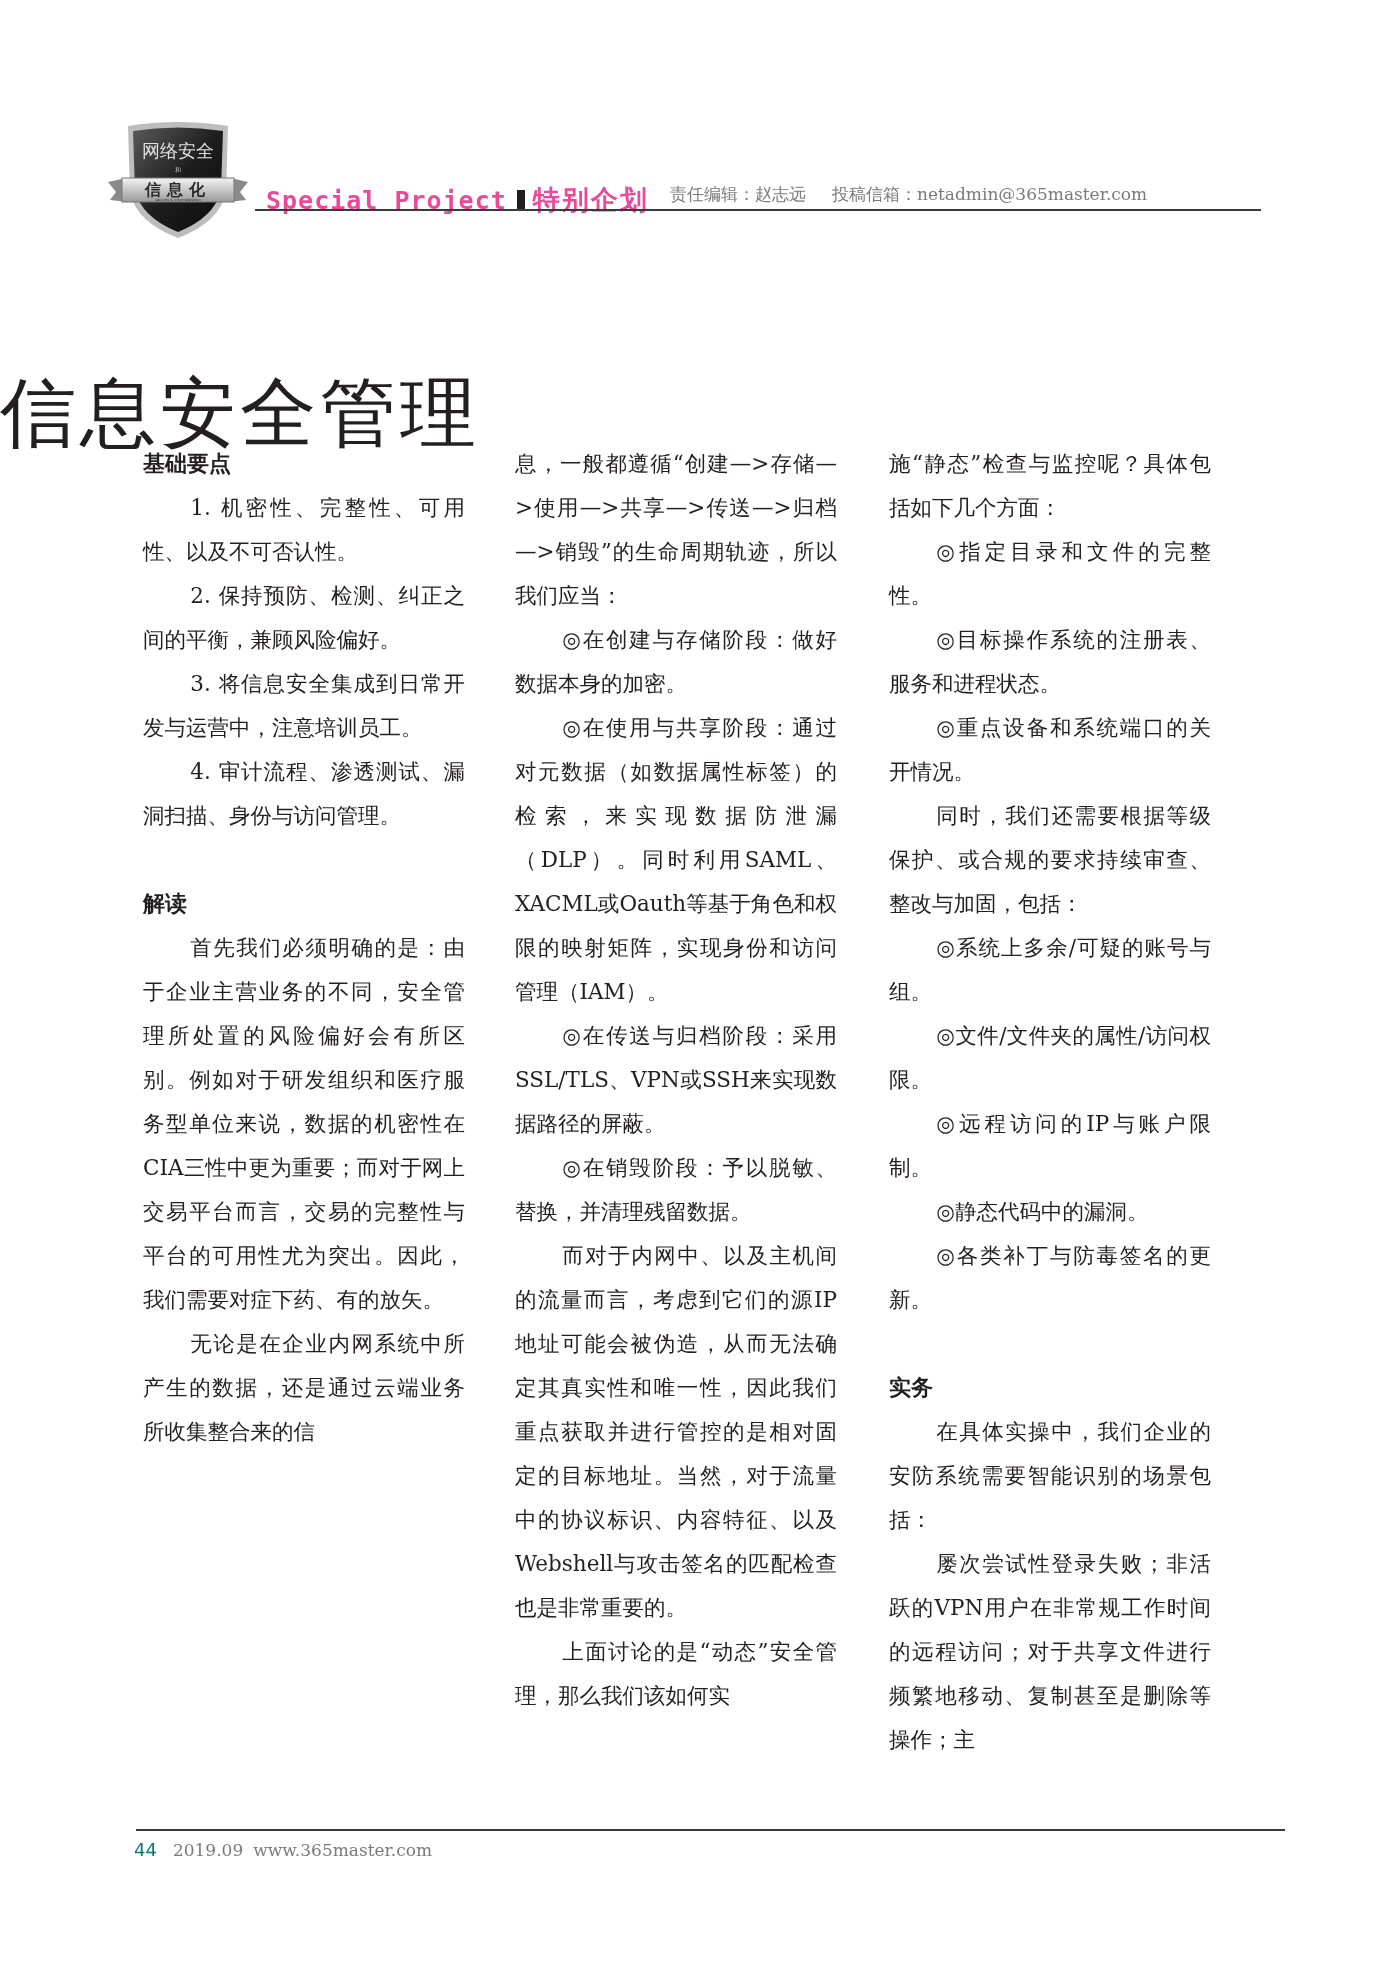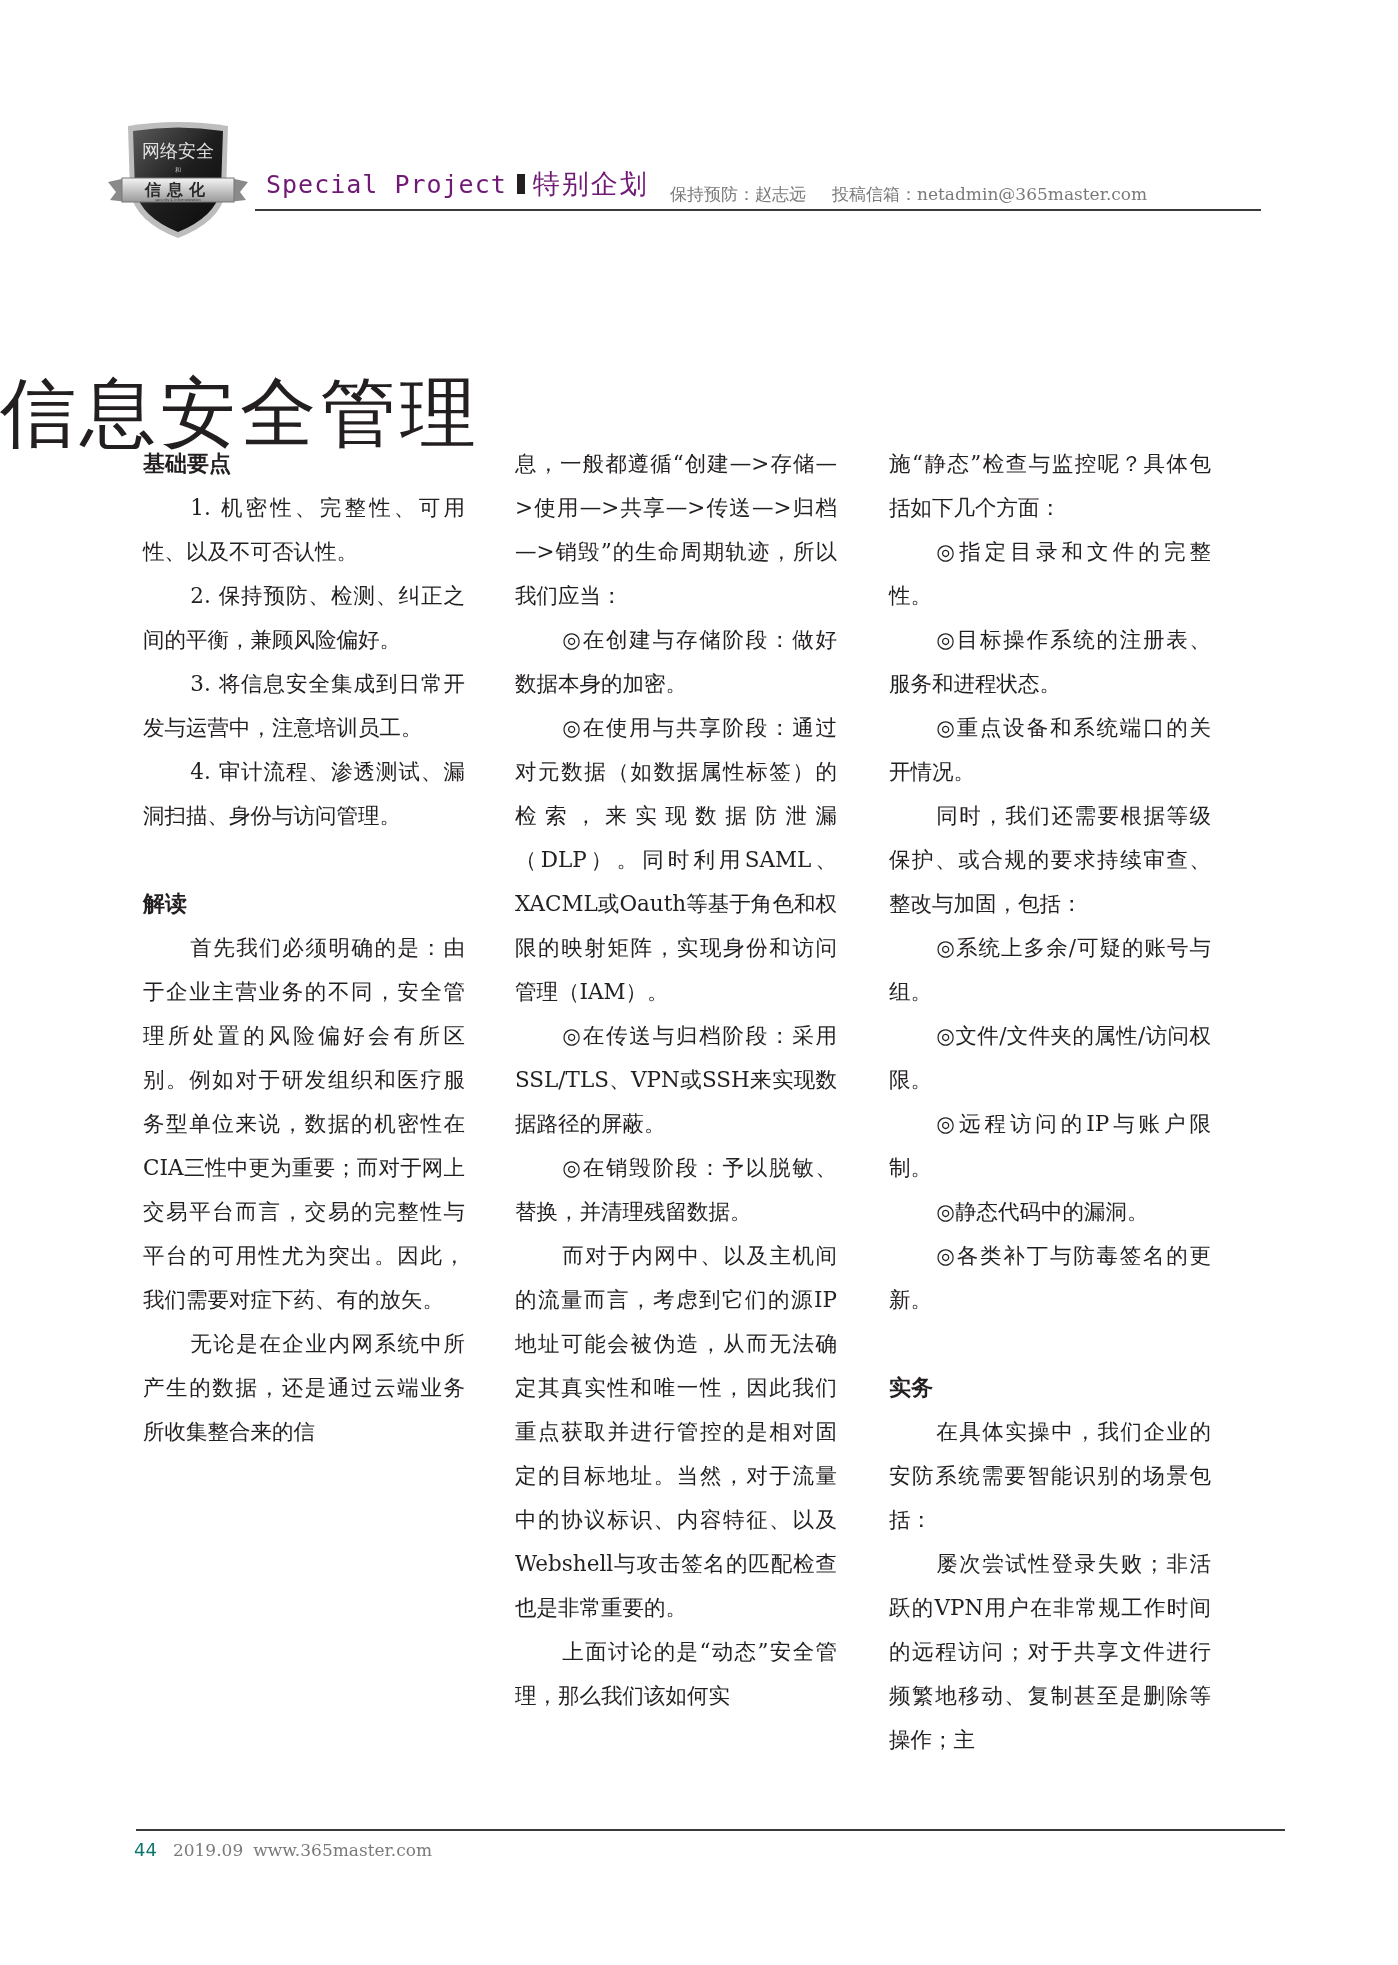--- a/index.html
+++ b/index.html
@@ -1,20 +1,20 @@
 <!DOCTYPE html>
 <html><head>
 <meta charset="utf-8">
 <style>
   html, body { margin:0; padding:0; background:#ffffff; }
   body { width:1398px; height:1965px; position:relative; overflow:hidden;
          font-family:"DejaVu Serif", "Liberation Serif", serif; color:#231f20; }
   .logo { position:absolute; left:108px; top:122px; width:140px; height:118px; }
-  .hdr-en { position:absolute; left:266px; top:166px; font-family:"DejaVu Sans Mono","Liberation Mono",monospace;
-            font-size:25px; color:#701a75; letter-spacing:1px; white-space:nowrap; }
+  .hdr-en { position:absolute; left:266px; top:182px; font-family:"DejaVu Sans Mono","Liberation Mono",monospace;
+            font-size:25px; color:#ec4899; letter-spacing:1px; white-space:nowrap;font-weight:bold; }
   .hdr-bar { display:inline-block; width:8px; height:20px; background:#231f20; margin:0 8px 0 10px; vertical-align:-1px; }
   .hdr-cn { font-family:"DejaVu Sans","Liberation Sans",sans-serif; font-size:27px; letter-spacing:2px; }
   .hdr-meta { position:absolute; left:670px; top:183px; font-size:17px; color:#7a7a7a; white-space:nowrap;
               font-family:"DejaVu Serif","Liberation Serif",serif; }
   .hdr-meta span { margin-right:26px; }
   .hdr-line { position:absolute; left:255px; top:209px; width:1006px; height:2px; background:#3a3a3a; }
   .title { position:absolute; left:0; width:1398px; top:312px; text-align:left;
            font-family:"DejaVu Sans","Liberation Sans",sans-serif; font-size:76px; font-weight:normal;
            letter-spacing:4px; color:#231f20; }
   .col { position:absolute; top:442px; width:322px; font-size:21.5px; line-height:44px; }
@@ -51,21 +51,21 @@
   <path d="M140 60 L122 56 L126 68 L120 80 L138 78 L132 70 Z" fill="#8a8a8a"></path>
   <rect x="14" y="56" width="112" height="24" fill="url(#rg)" stroke="#777" stroke-width="1"></rect>
   <text x="70" y="73" text-anchor="middle" font-size="16" font-weight="bold" fill="#2a2a2a" font-family="DejaVu Sans, sans-serif" letter-spacing="6">信息化</text>
   <text x="70" y="79" text-anchor="middle" font-size="3.5" fill="#333" font-family="DejaVu Sans, sans-serif">security &amp; informatization</text>
 </svg>
 
 <div class="hdr-en">
   <span>Special Project</span><span class="hdr-bar"></span><span class="hdr-cn">特别企划</span>
 </div>
 <div class="hdr-meta">
-  <span>保持预防：赵志远</span><span>投稿信箱：netadmin@365master.com</span>
+  <span>责任编辑：赵志远</span><span>投稿信箱：netadmin@365master.com</span>
 </div>
 <div class="hdr-line"></div>
 
 <h1 class="title">信息安全管理</h1>
 
 <div class="col" id="c1">
     <h3>基础要点</h3>
     <p class="ind">1. 机密性、完整性、可用性、以及不可否认性。</p>
     <p class="ind">2. 保持预防、检测、纠正之间的平衡，兼顾风险偏好。</p>
     <p class="ind">3. 将信息安全集成到日常开发与运营中，注意培训员工。</p>

